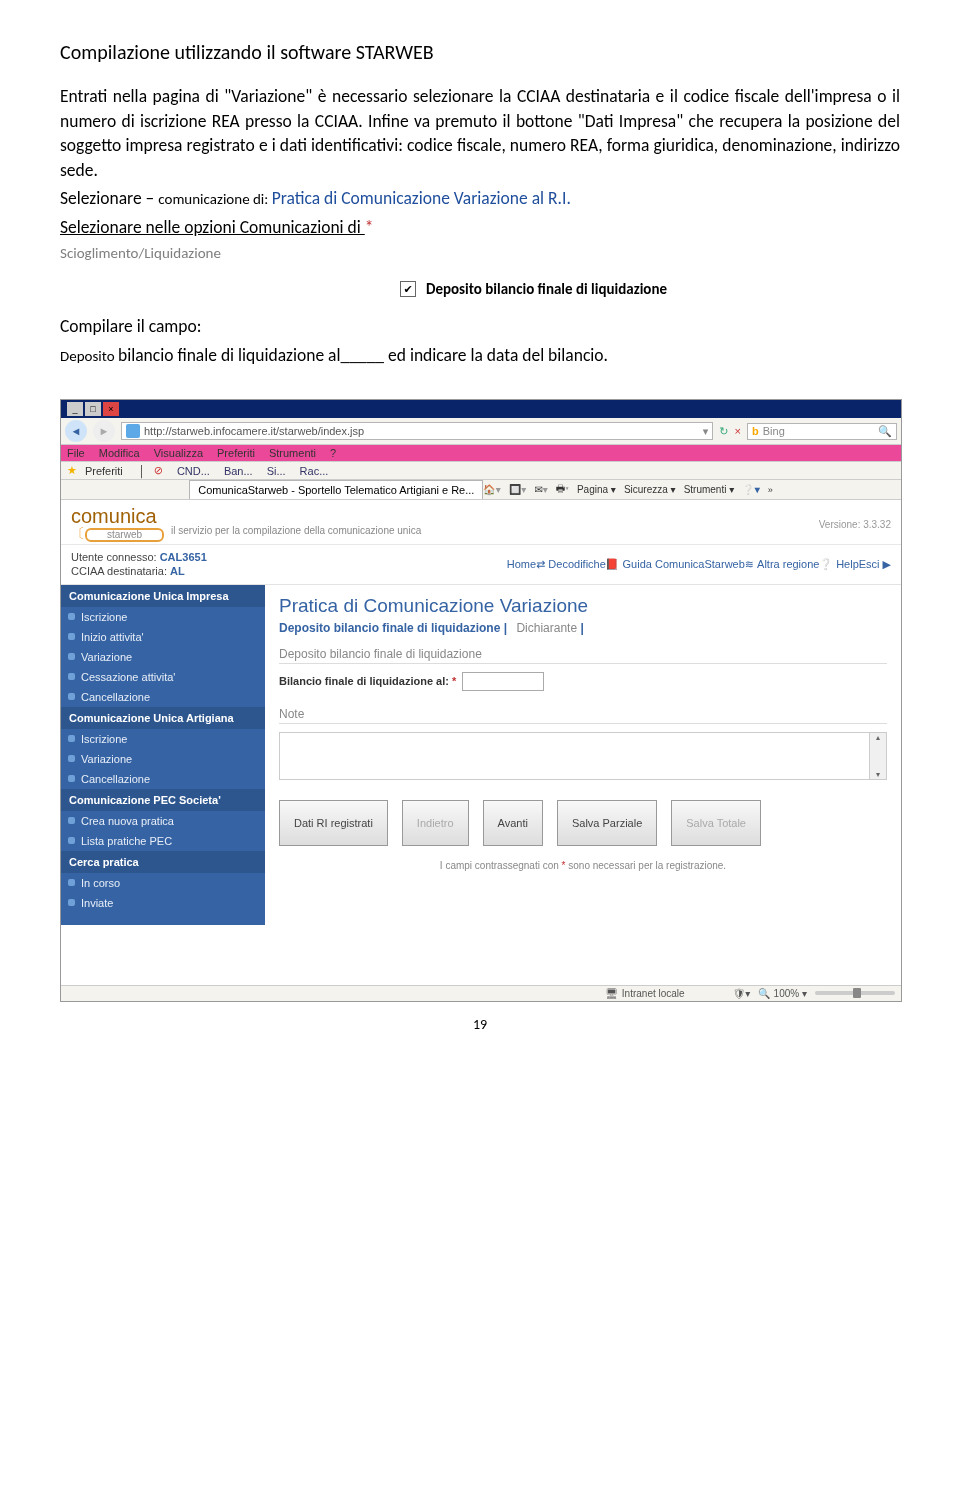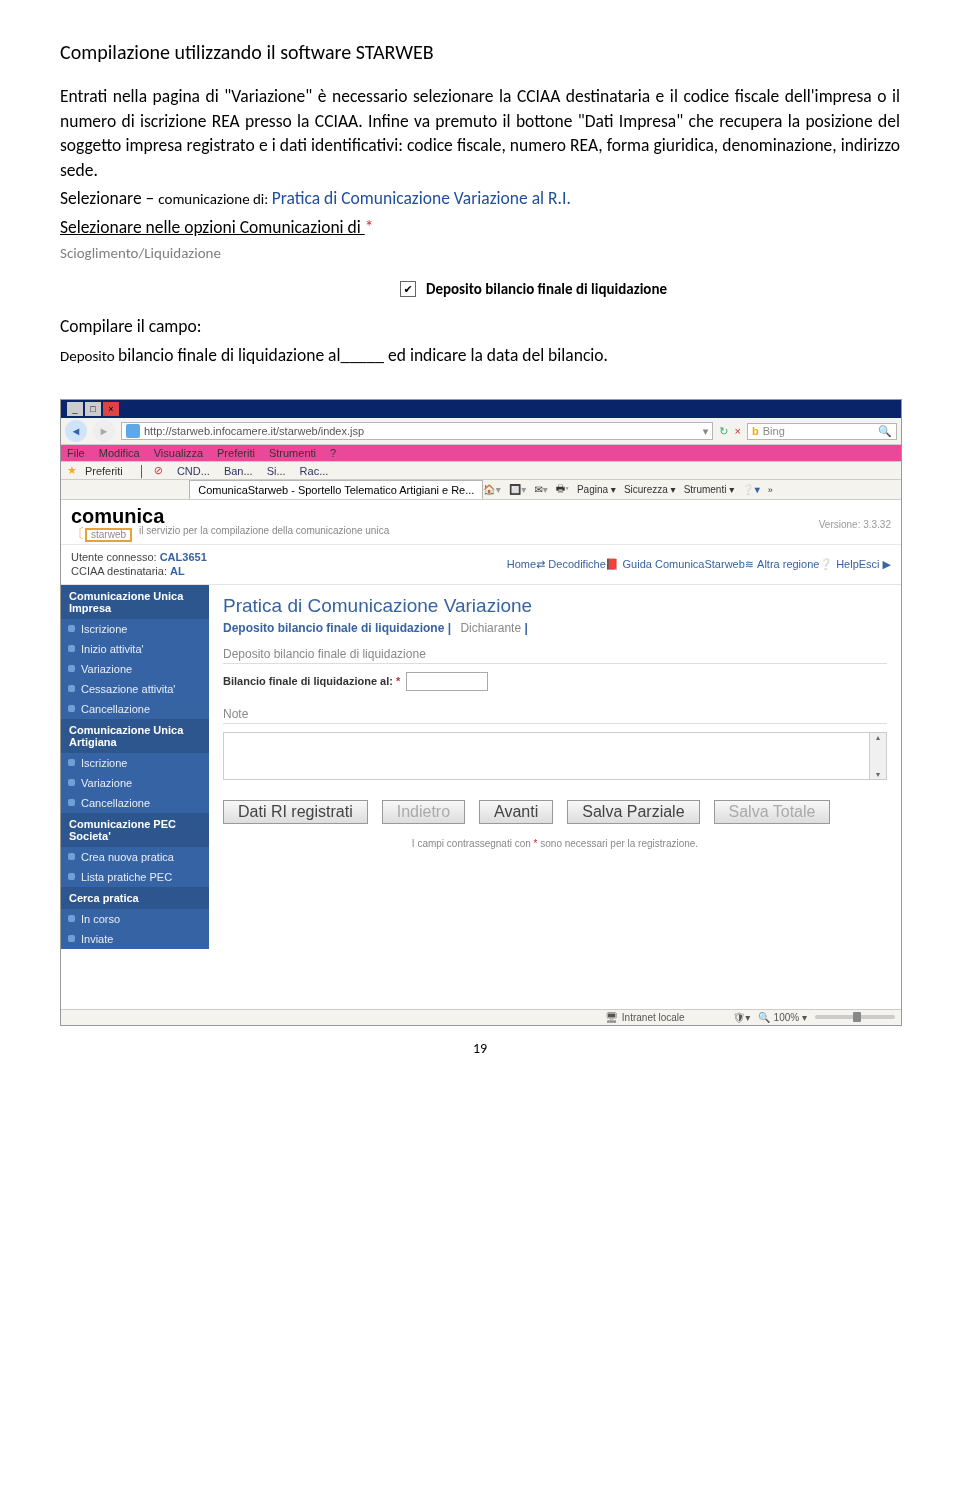--- a/index.html
+++ b/index.html
@@ -22,47 +22,47 @@
 .favbar{background:#f4f3ee;padding:2px 6px;border-bottom:1px solid #ccc;display:flex;gap:8px;align-items:center;color:#333}
 .fav-star{color:#f5b301}
 .fav-item{color:#336;margin-left:6px}
 .tabbar{background:#f4f3ee;padding:0 6px;border-bottom:1px solid #ccc;display:flex;justify-content:center;align-items:center}
 .tab-active{background:#fff;border:1px solid #b5b5b5;border-bottom:none;padding:3px 8px}
 .tool-strip{display:flex;gap:8px;align-items:center;color:#333;font-size:10px}
 .tool-strip .sep{color:#999}
 .app{background:#fff}
 .app-header{display:flex;justify-content:space-between;align-items:center;padding:6px 10px 2px;border-bottom:1px solid #e8e8e8}
 .brand{line-height:1}
-.brand .c{color:#000000;font-size:20px;font-weight:bold}
-.brand .sw{color:#8b8b8b;font-size:10px;border:2px solid #e8a13a;border-radius:0;padding:0 4px;display:inline-block}
+.brand .c{color:#a16207;font-size:20px;font-weight:normal}
+.brand .sw{color:#8b8b8b;font-size:10px;border:2px solid #e8a13a;border-radius:6px;padding:0 20px;display:inline-block}
 .brand .tag{color:#888;font-size:10px;display:inline-block;vertical-align:top;margin-left:4px}
 .version{color:#999;font-size:10px}
 .topbar{display:flex;justify-content:space-between;align-items:center;background:#fff;padding:5px 10px;border-bottom:1px solid #e3e3e3}
 .user-block{color:#444;line-height:1.3}
 .user-block .u{color:#3563a3;font-weight:bold}
 .top-nav{display:flex;align-items:center;color:#3563a3}
 .top-nav span{display:flex;align-items:center;gap:3px}
 .main{display:flex;min-height:340px}
-.sidebar{width:148px;background:#3563a3;color:#fff;padding:0}
+.sidebar{width:204px;background:#3563a3;color:#fff;padding:0}
 .sidebar .sec{background:#2d568f;color:#fff;font-weight:bold;padding:5px 8px;font-size:11px}
 .sidebar .item{padding:4px 8px 4px 20px;position:relative;color:#e8eef8;font-size:11px}
 .sidebar .item:before{content:"";position:absolute;left:7px;top:6px;width:7px;height:7px;background:#6fa1d8;border-radius:2px}
 .content{flex:1;padding:10px 14px;color:#444}
 .content h2{color:#3563a3;font-weight:normal;font-size:19px;margin:0 0 4px}
 .content .bc{color:#3563a3;font-weight:bold;font-size:12px;margin-bottom:10px}
 .content .bc .d{color:#888;font-weight:normal;margin-left:6px}
 .section-title{color:#888;font-size:12px;margin:12px 0 8px;border-bottom:1px solid #ddd;padding-bottom:2px}
 .field-row{display:flex;align-items:center;gap:6px;margin:8px 0 16px}
 .field-label{font-weight:bold;color:#333;font-size:11px}
 .req{color:#c03030}
 .field-input{width:80px;height:17px;border:1px solid #aaa;background:#fff}
 .note-box{border:1px solid #ccc;height:46px;background:#fff;margin-top:4px;position:relative}
 .note-scroll{position:absolute;right:0;top:0;bottom:0;width:16px;background:#f0f0f0;border-left:1px solid #ccc;display:flex;flex-direction:column;justify-content:space-between;align-items:center;font-size:8px;color:#666}
 .btn-row{display:flex;gap:14px;margin:20px 0 10px}
-.btn{border:1px solid #999;padding:2px 14px;font-size:16px;background:linear-gradient(#f8f8f8,#ddd)}
+.btn{border:1px solid #999;padding:16px 14px;font-size:11px;background:linear-gradient(#f8f8f8,#ddd)}
 .btn.disabled{color:#aaa}
 .footnote{color:#888;font-size:10px;text-align:center;margin-top:14px}
 .blank{height:60px}
 .status{background:#f4f3ee;border-top:1px solid #ccc;padding:2px 6px;display:flex;justify-content:flex-end;align-items:center;gap:8px;color:#555;font-size:10px}
 .status .zone{display:flex;align-items:center;gap:4px;margin-right:40px}
 .status .slider{width:80px;height:4px;background:#ccc;position:relative;border-radius:2px}
 .status .slider:after{content:"";position:absolute;left:38px;top:-3px;width:8px;height:10px;background:#888;border-radius:1px}
 .pgnum{text-align:center;font-size:14px;margin-top:14px;color:#000}
 </style>
 </head>

